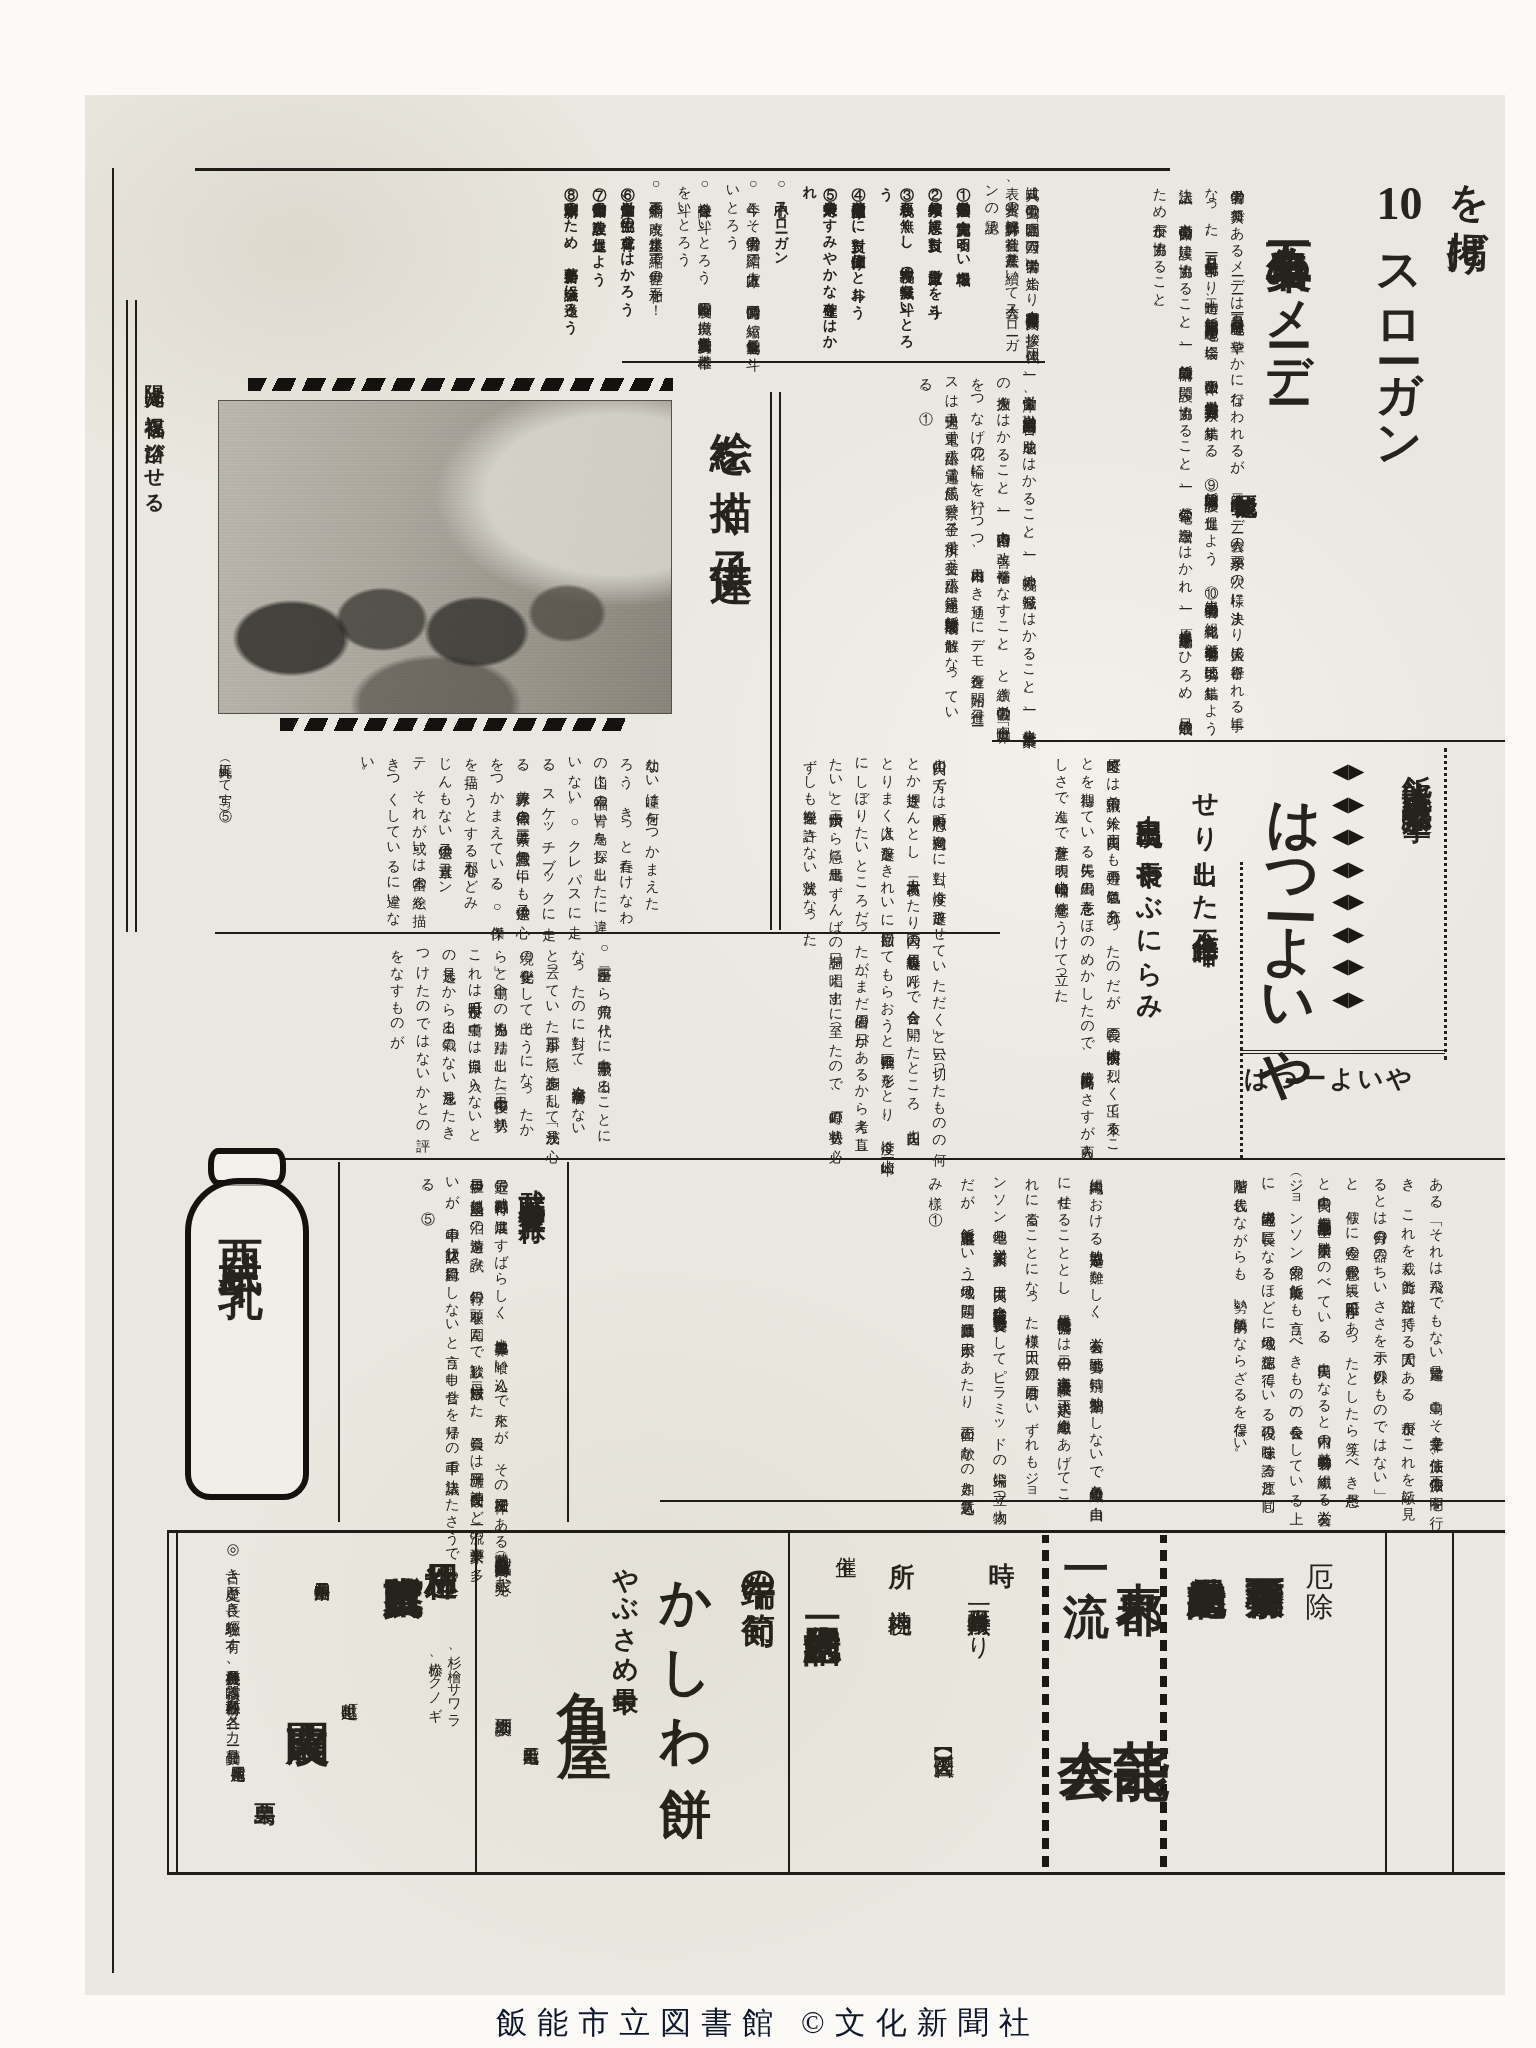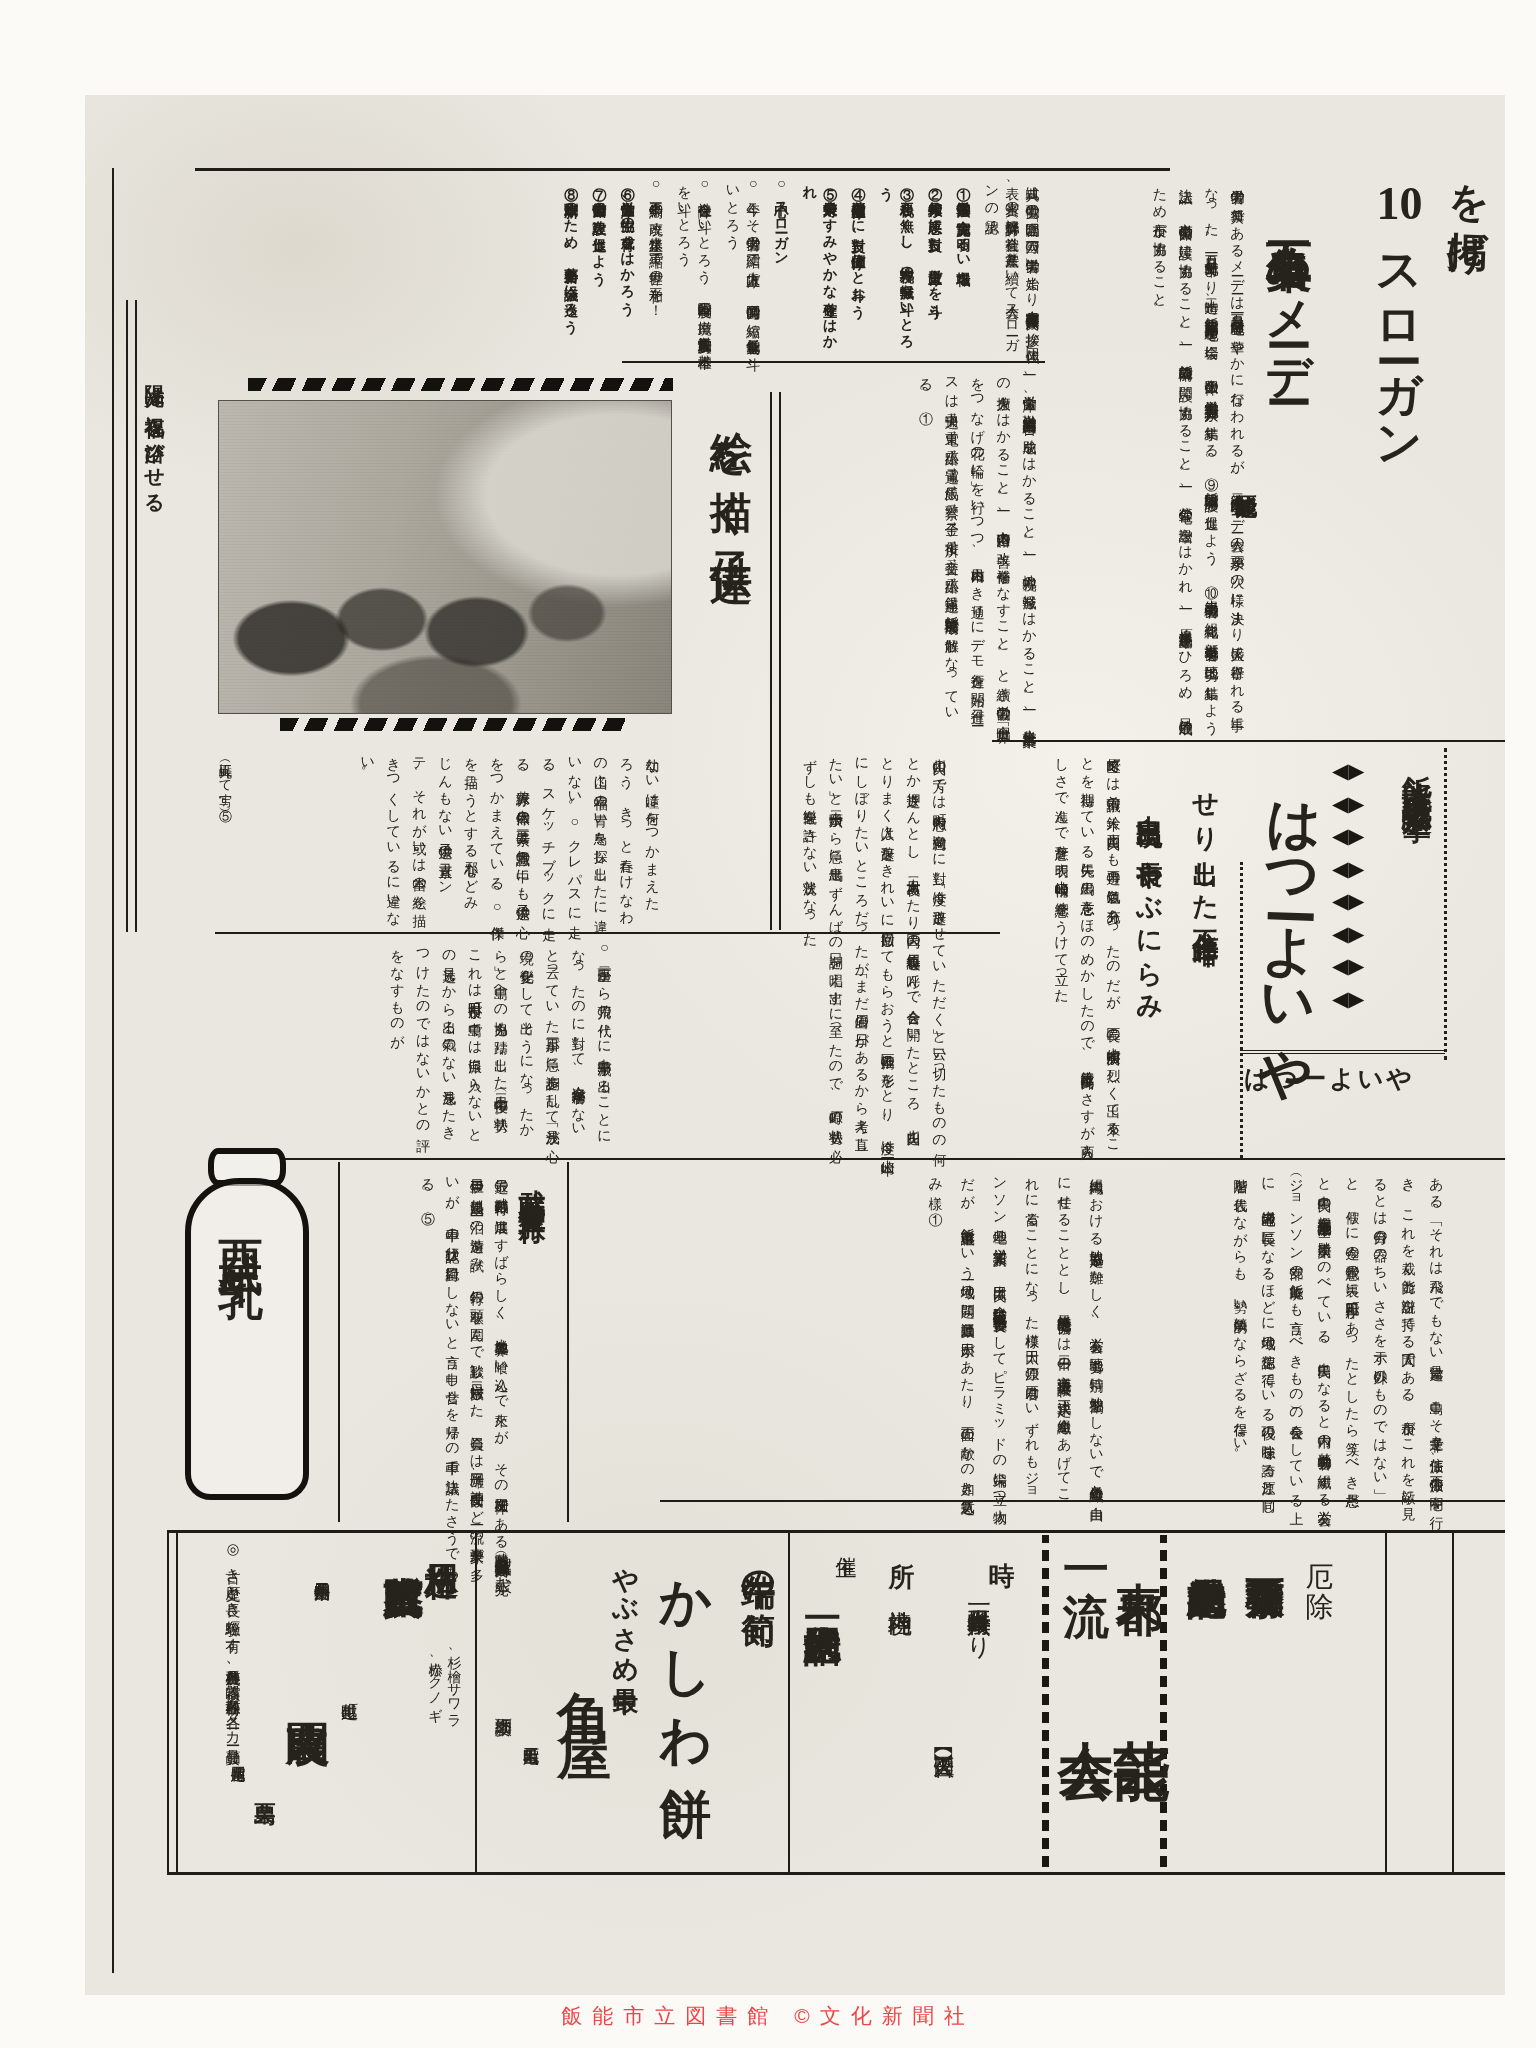--- a/index.html
+++ b/index.html
@@ -29,21 +29,21 @@
       radial-gradient(ellipse 62px 46px at 77% 68%, rgba(58,54,48,.6) 0 55%, rgba(58,54,48,0) 64%),
       radial-gradient(ellipse 130px 75px at 48% 97%, rgba(66,62,55,.55) 0 58%, rgba(66,62,55,0) 66%),
       radial-gradient(ellipse 260px 160px at 88% 30%, rgba(225,222,214,.8) 0 50%, rgba(225,222,214,0) 70%),
       repeating-linear-gradient(0deg, rgba(0,0,0,.035) 0 1px, rgba(0,0,0,0) 1px 3px),
       linear-gradient(100deg,#bcb8af 0%,#ada99f 38%,#9b978d 68%,#8a867c 100%);
       border:1px solid #55514a;}
   .script{transform:rotate(2deg);font-weight:600;}
   .bottle{border:6px solid #14120e;border-radius:54px 54px 26px 26px;background:rgba(245,243,238,.6);}
   .cap{border:6px solid #14120e;border-radius:10px/16px;background:#f2f0ea;}
   .tcu{text-combine-upright:all;}
-  .footer{color:#ef4444;letter-spacing:10px;font-size:21px;font-family:Liberation Sans, sans-serif;}
+  .footer{color:#0f172a;letter-spacing:10px;font-size:31px;font-family:Liberation Serif, serif;}
 </style>
 </head>
 <body>
 
 <div class="abs paper"></div>
 
 <div class="abs vr" style="left:112px;top:168px;height:1805px;width:1.5px"></div>
 <div class="abs vr2" style="left:126px;top:300px;height:632px"></div>
 <div class="abs hr" style="left:195px;top:168px;width:975px;height:3px"></div>
 <div class="abs hr" style="left:622px;top:361px;width:423px"></div>

